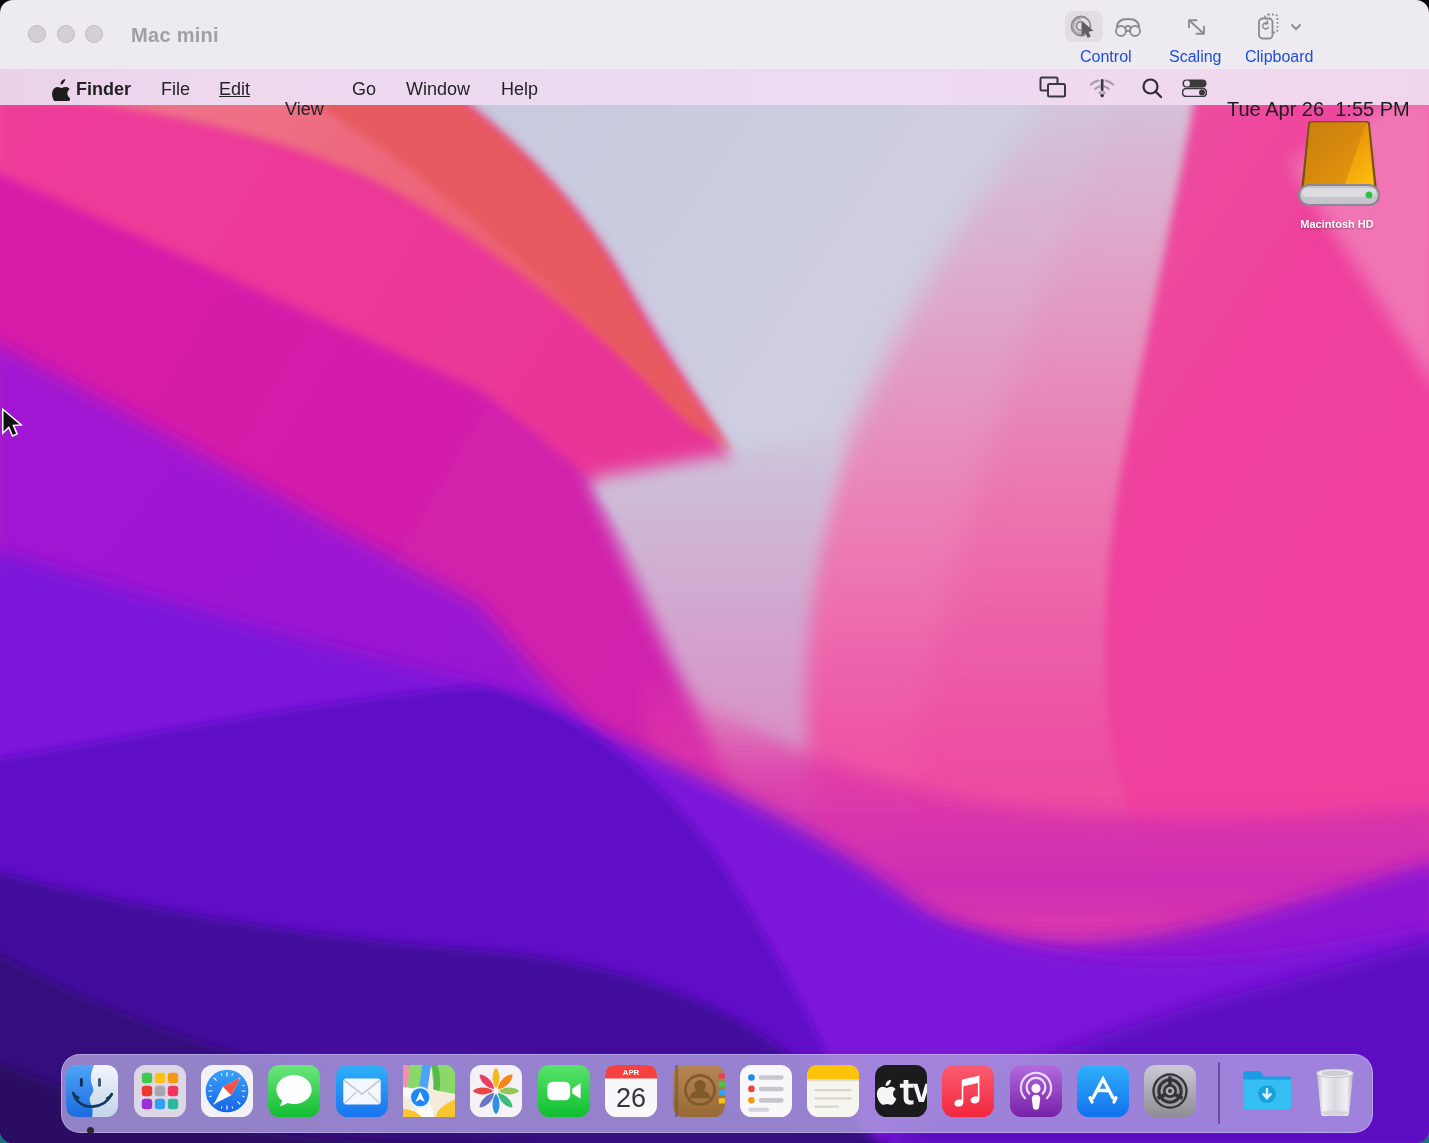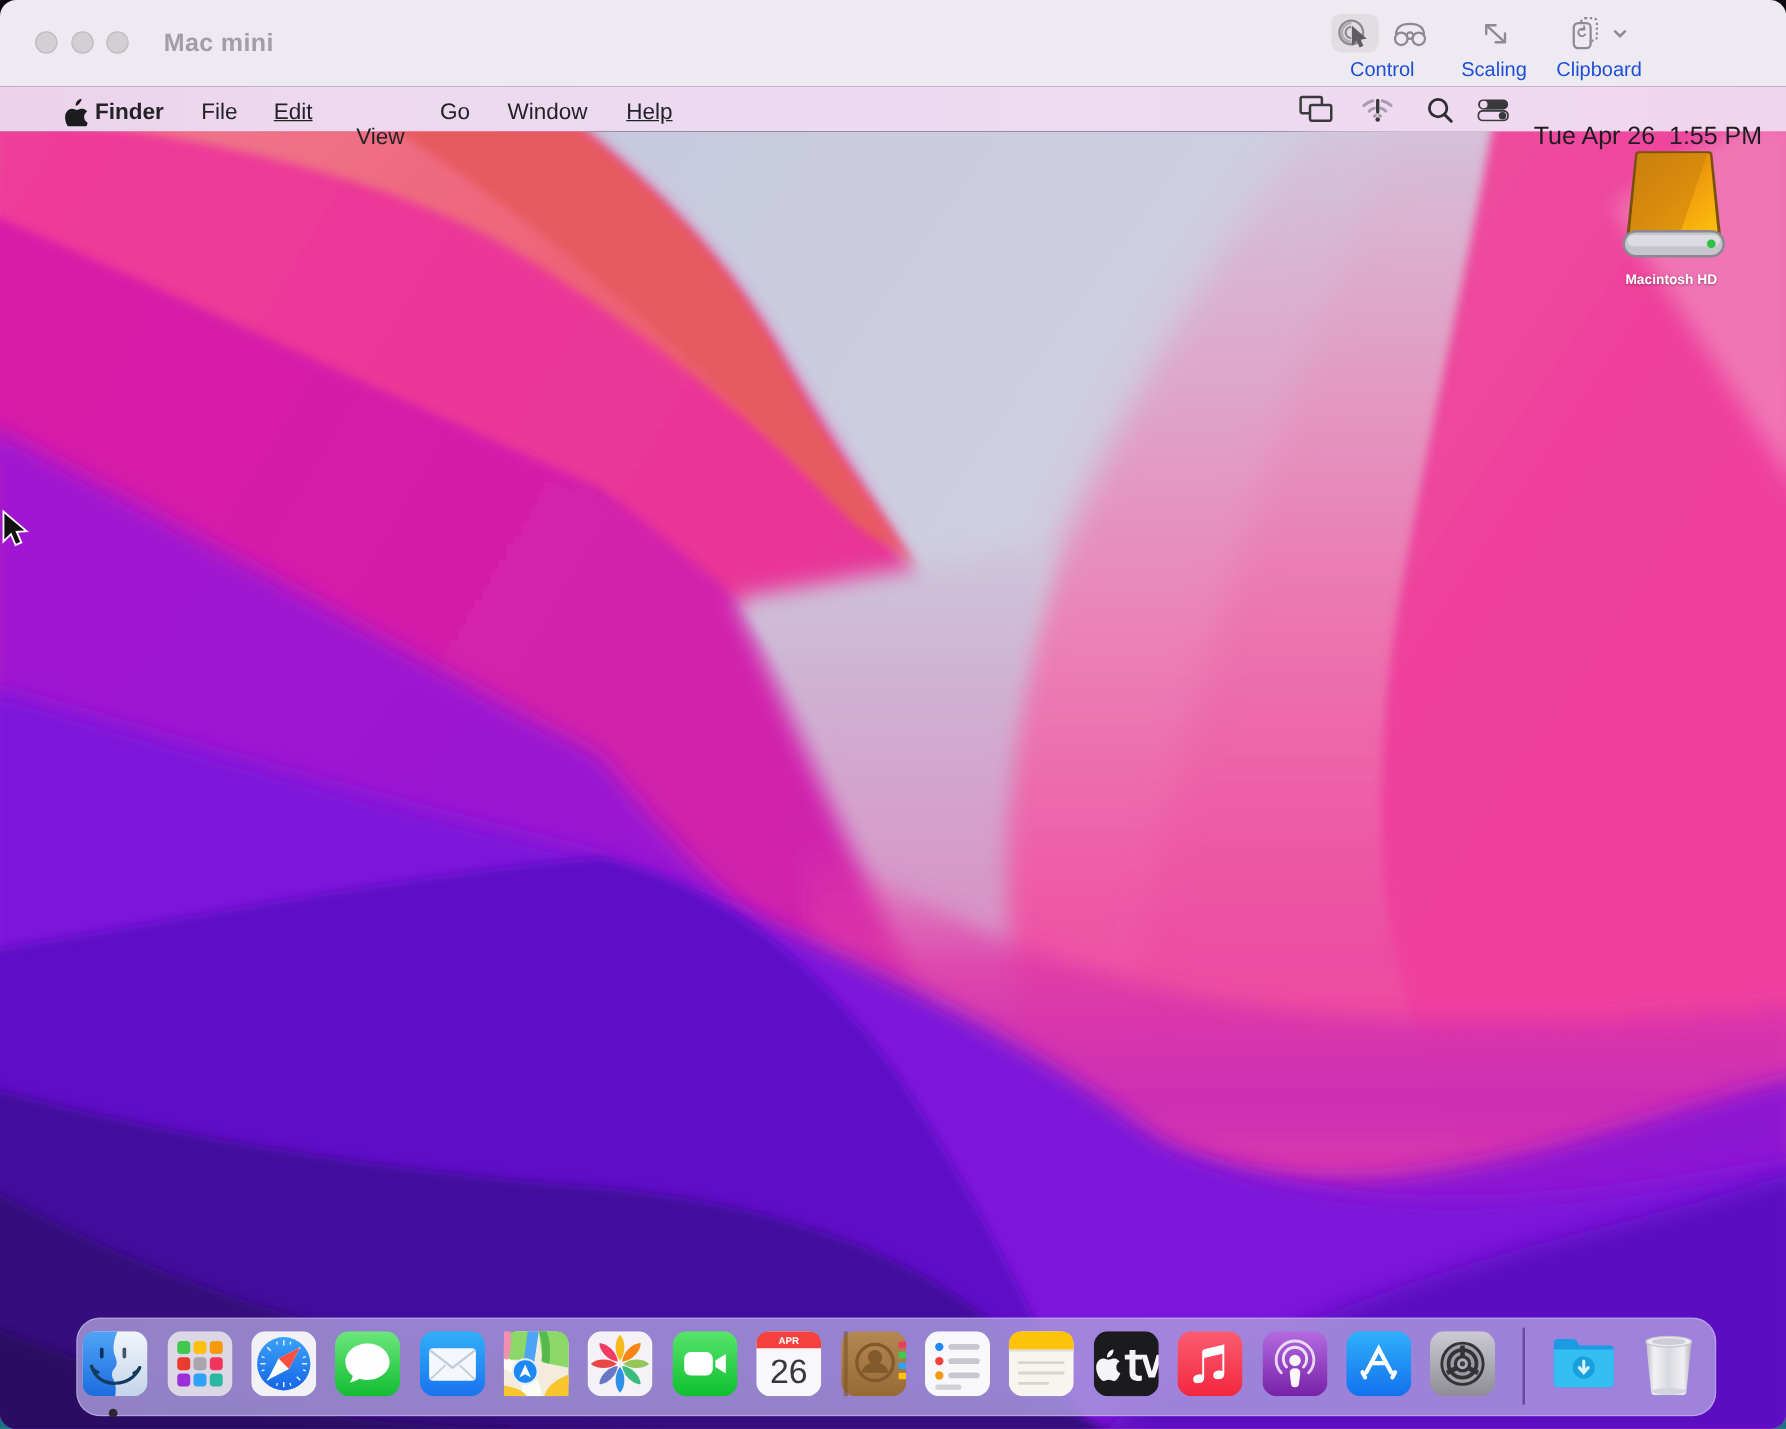--- a/index.html
+++ b/index.html
@@ -180,21 +180,21 @@
   <div id="menubar" class="abs"></div>
   <svg class="abs" style="left:51px;top:79px" width="19" height="22" viewBox="0 0 17 20">
     <path fill="#1c1c1e" d="M11.6,2.9c0.8-1,1.3-2.3,1.2-2.9c-1.1,0.1-2.4,0.8-3.1,1.7C9,2.5,8.4,3.8,8.6,5.1C9.8,5.1,11,4,11.6,2.9z M14.7,13.2c0-2.6,2.1-3.8,2.2-3.9c-1.2-1.8-3.1-2-3.7-2c-1.6-0.2-3.1,0.9-3.9,0.9c-0.8,0-2-0.9-3.4-0.9C4.2,7.4,2.6,8.4,1.7,10c-1.8,3.1-0.5,7.8,1.3,10.3c0.9,1.2,1.9,2.6,3.2,2.6c1.3-0.1,1.8-0.8,3.4-0.8c1.6,0,2,0.8,3.4,0.8c1.4,0,2.3-1.3,3.1-2.5c1-1.4,1.4-2.8,1.4-2.9C17.5,17.4,14.7,16.3,14.7,13.2z"></path>
   </svg>
   <div class="abs mi" style="left:76px;font-weight:bold;">Finder</div>
   <div class="abs mi" style="left:161px;">File</div>
   <div class="abs mi" style="left:219px;text-decoration:underline;">Edit</div>
   <div class="abs mi" style="left:285px;margin-top:20px;">View</div>
   <div class="abs mi" style="left:352px;">Go</div>
   <div class="abs mi" style="left:406px;">Window</div>
-  <div class="abs mi" style="left:501px;text-decoration:underline;">Help</div>
+  <div class="abs mi" style="left:501px;">Help</div>
 
   <svg class="abs" style="left:1039px;top:76px" width="28" height="22" viewBox="0 0 28 22">
     <g stroke="#3a393d" stroke-width="2" fill="none">
       <rect x="1.5" y="1.5" width="17" height="13" rx="1.5"></rect>
       <rect x="9" y="8" width="17" height="12.5" rx="1.5" fill="#efd9f0"></rect>
     </g>
   </svg>
   <svg class="abs" style="left:1089px;top:76px" width="26" height="23" viewBox="0 0 26 23">
     <g stroke="#3a393d" stroke-width="2.3" fill="none" opacity=".38" stroke-linecap="round">
       <path d="M2,8.5 a15.5,15.5 0 0 1 7.2,-3.9 M16.8,4.6 a15.5,15.5 0 0 1 7.2,3.9"></path>

